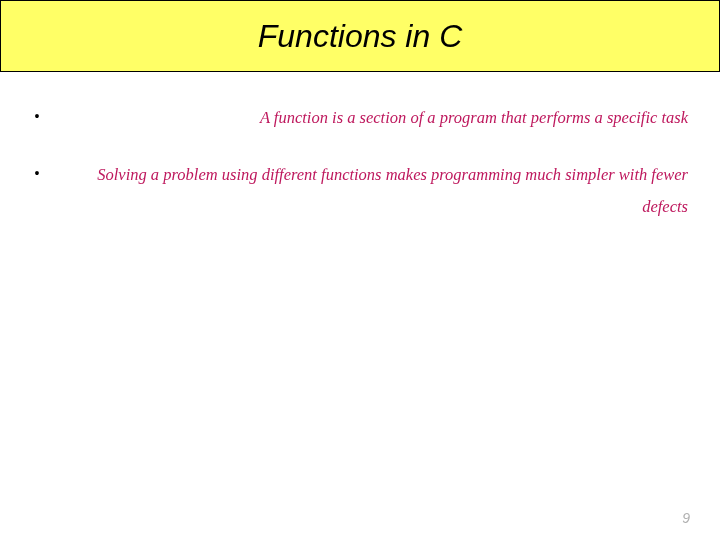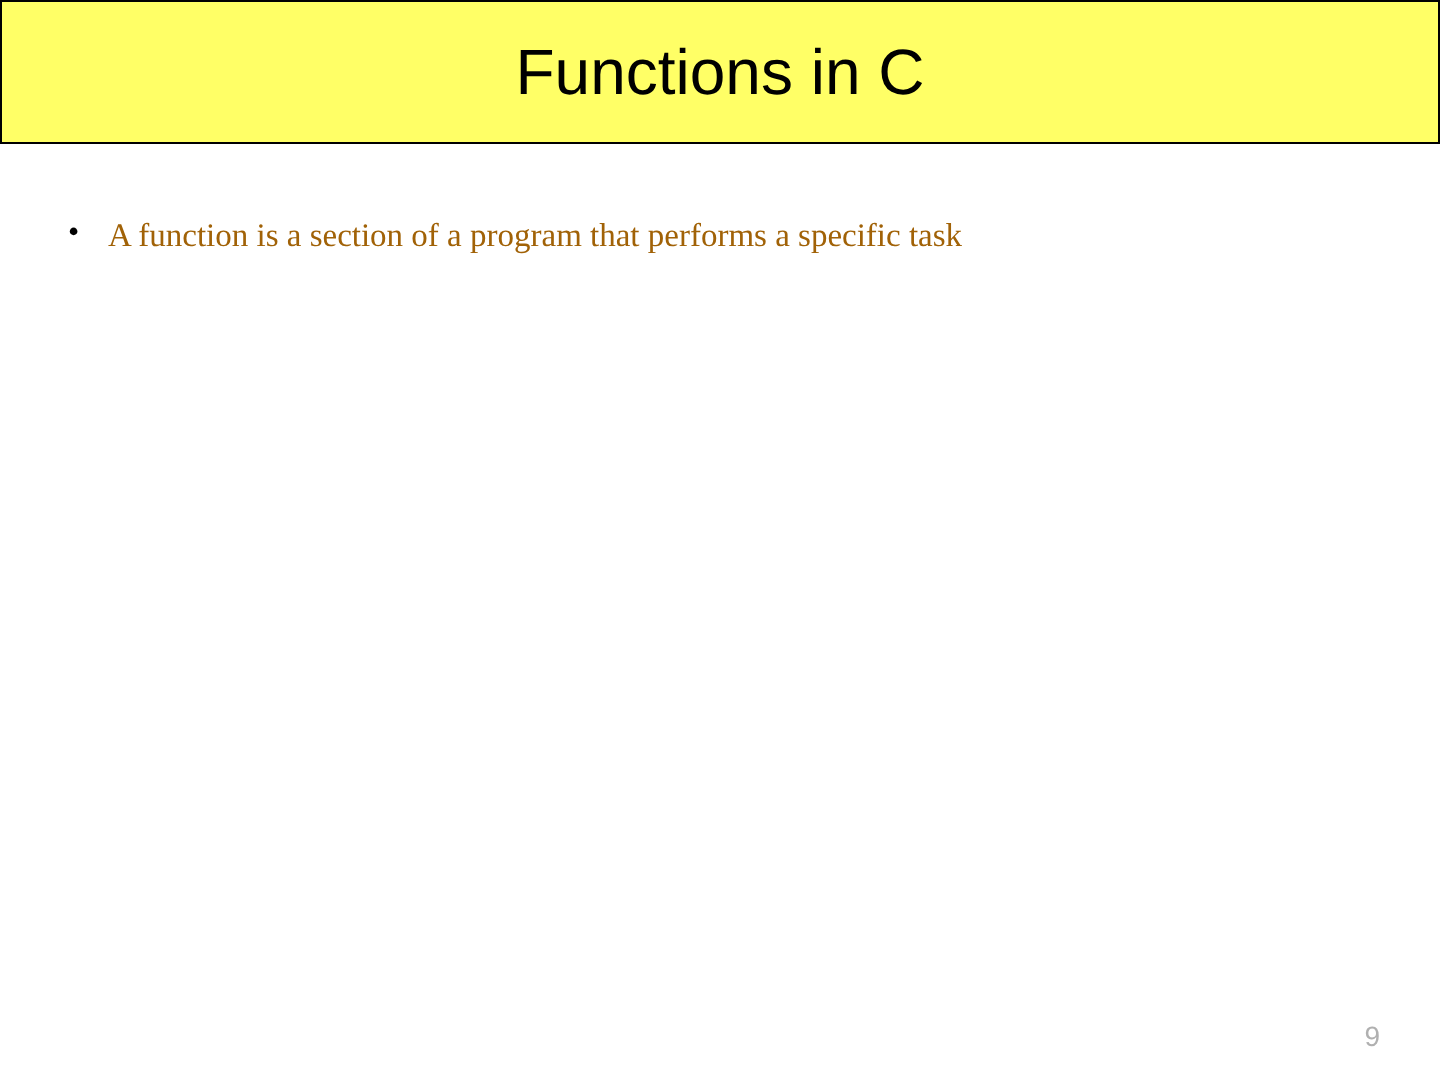--- a/index.html
+++ b/index.html
@@ -2,20 +2,21 @@
 <html><head>
 <meta charset="utf-8">
 <style>
   * { margin: 0; padding: 0; box-sizing: border-box; }
   html, body { width: 720px; height: 540px; background: #fff; font-family: "Times New Roman", Times, serif; }
   .slide {
     width: 716px;
     height: 540px;
     background: #ffffff;
     position: relative;
+    font-style: italic;
   }
   .title-bar {
     width: 720px;
     height: 72px;
     background: #ffff66;
     border: 1px solid #000;
     display: flex;
     align-items: center;
     justify-content: center;
   }
@@ -29,22 +30,23 @@
     padding: 30px 28px 0 28px;
   }
   ul.bullets {
     list-style: none;
   }
   ul.bullets li {
     position: relative;
     padding-left: 26px;
     font-size: 16.5px;
     line-height: 1.9;
-    color: #a16207;
+    color: #be185d;
     margin-bottom: 26px;
+    text-align: right;
   }
   ul.bullets li::before {
     content: "•";
     position: absolute;
     left: 6px;
     top: 0;
     font-size: 16px;
     line-height: 1.9;
     color: #000;
   }
@@ -60,16 +62,17 @@
 </head>
 <body>
 
 <div class="slide">
   <div class="title-bar">
     <div class="title-text">Functions in C</div>
   </div>
   <div class="body">
     <ul class="bullets">
       <li>A function is a section of a program that performs a specific task</li>
+      <li>Solving a problem using different functions makes programming much simpler with fewer defects</li>
     </ul>
   </div>
   <div class="page-num">9</div>
 </div>
 
 </body></html>

